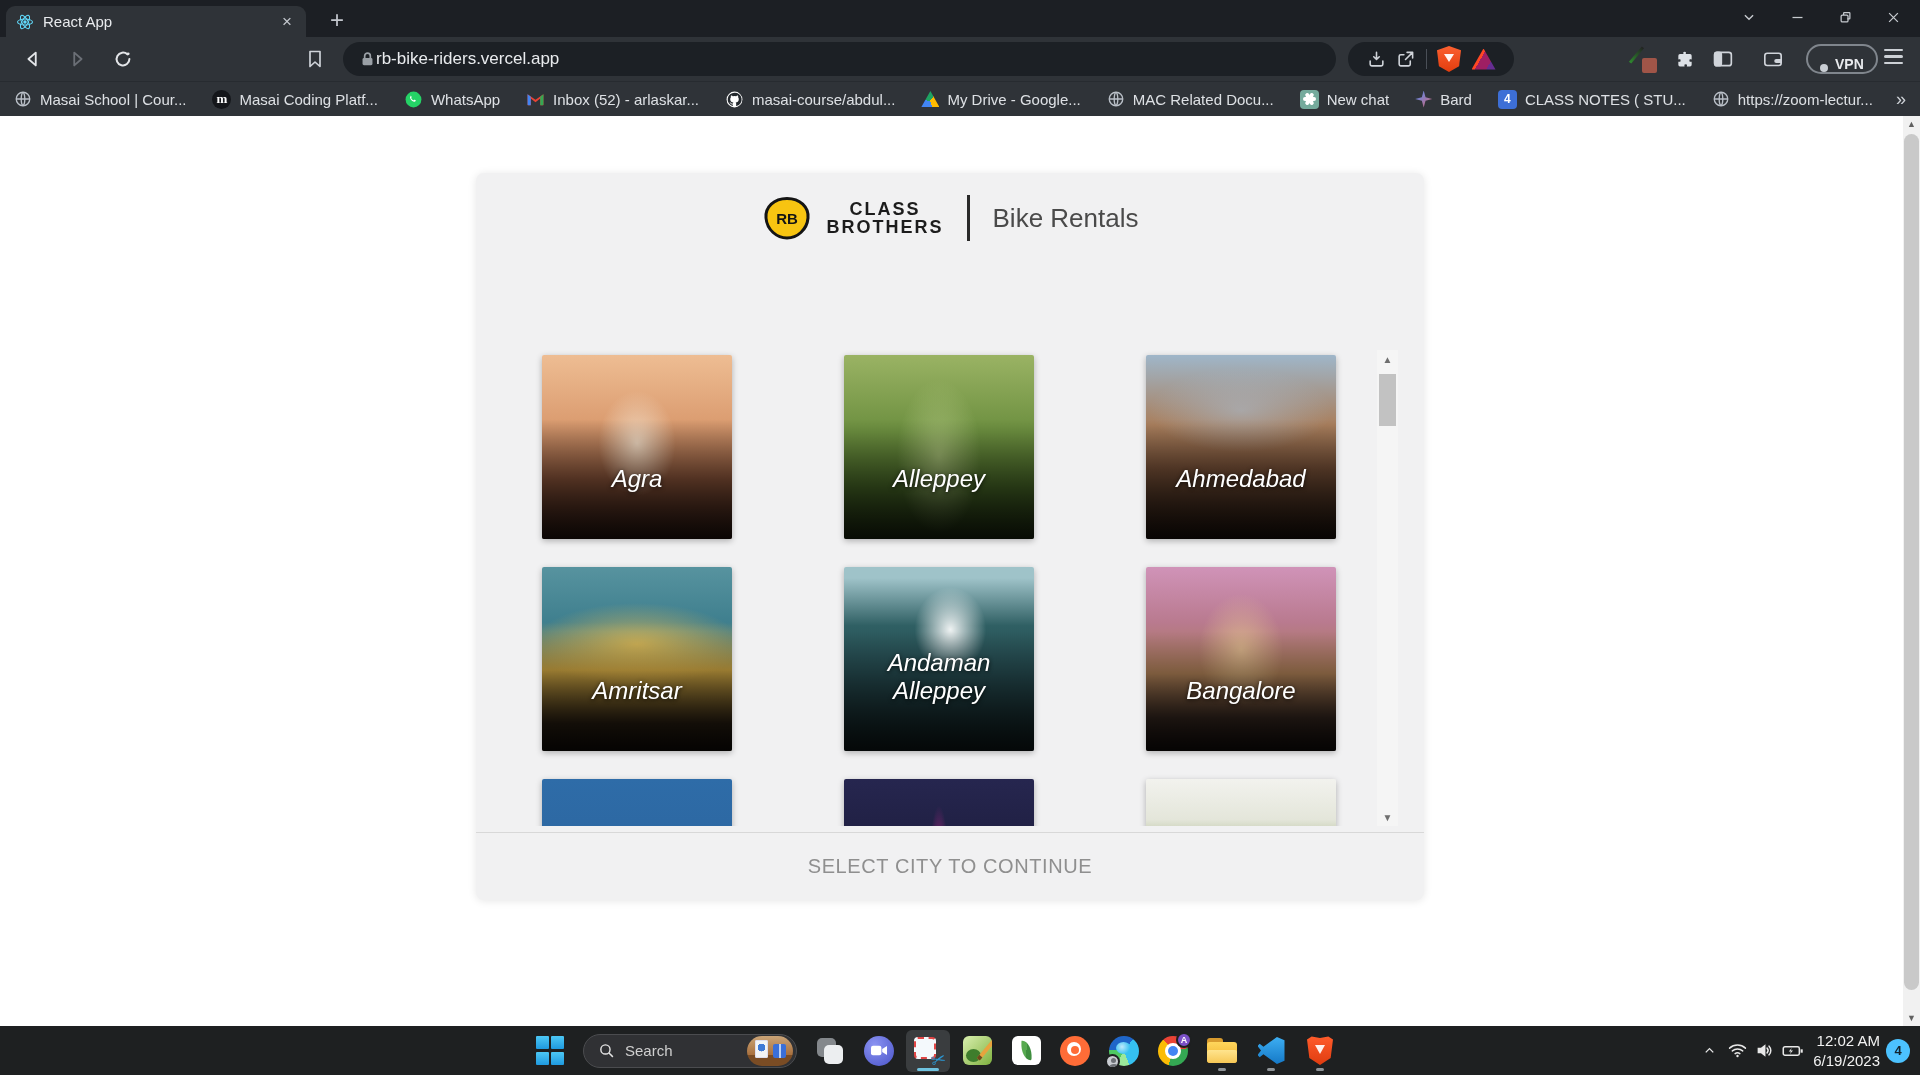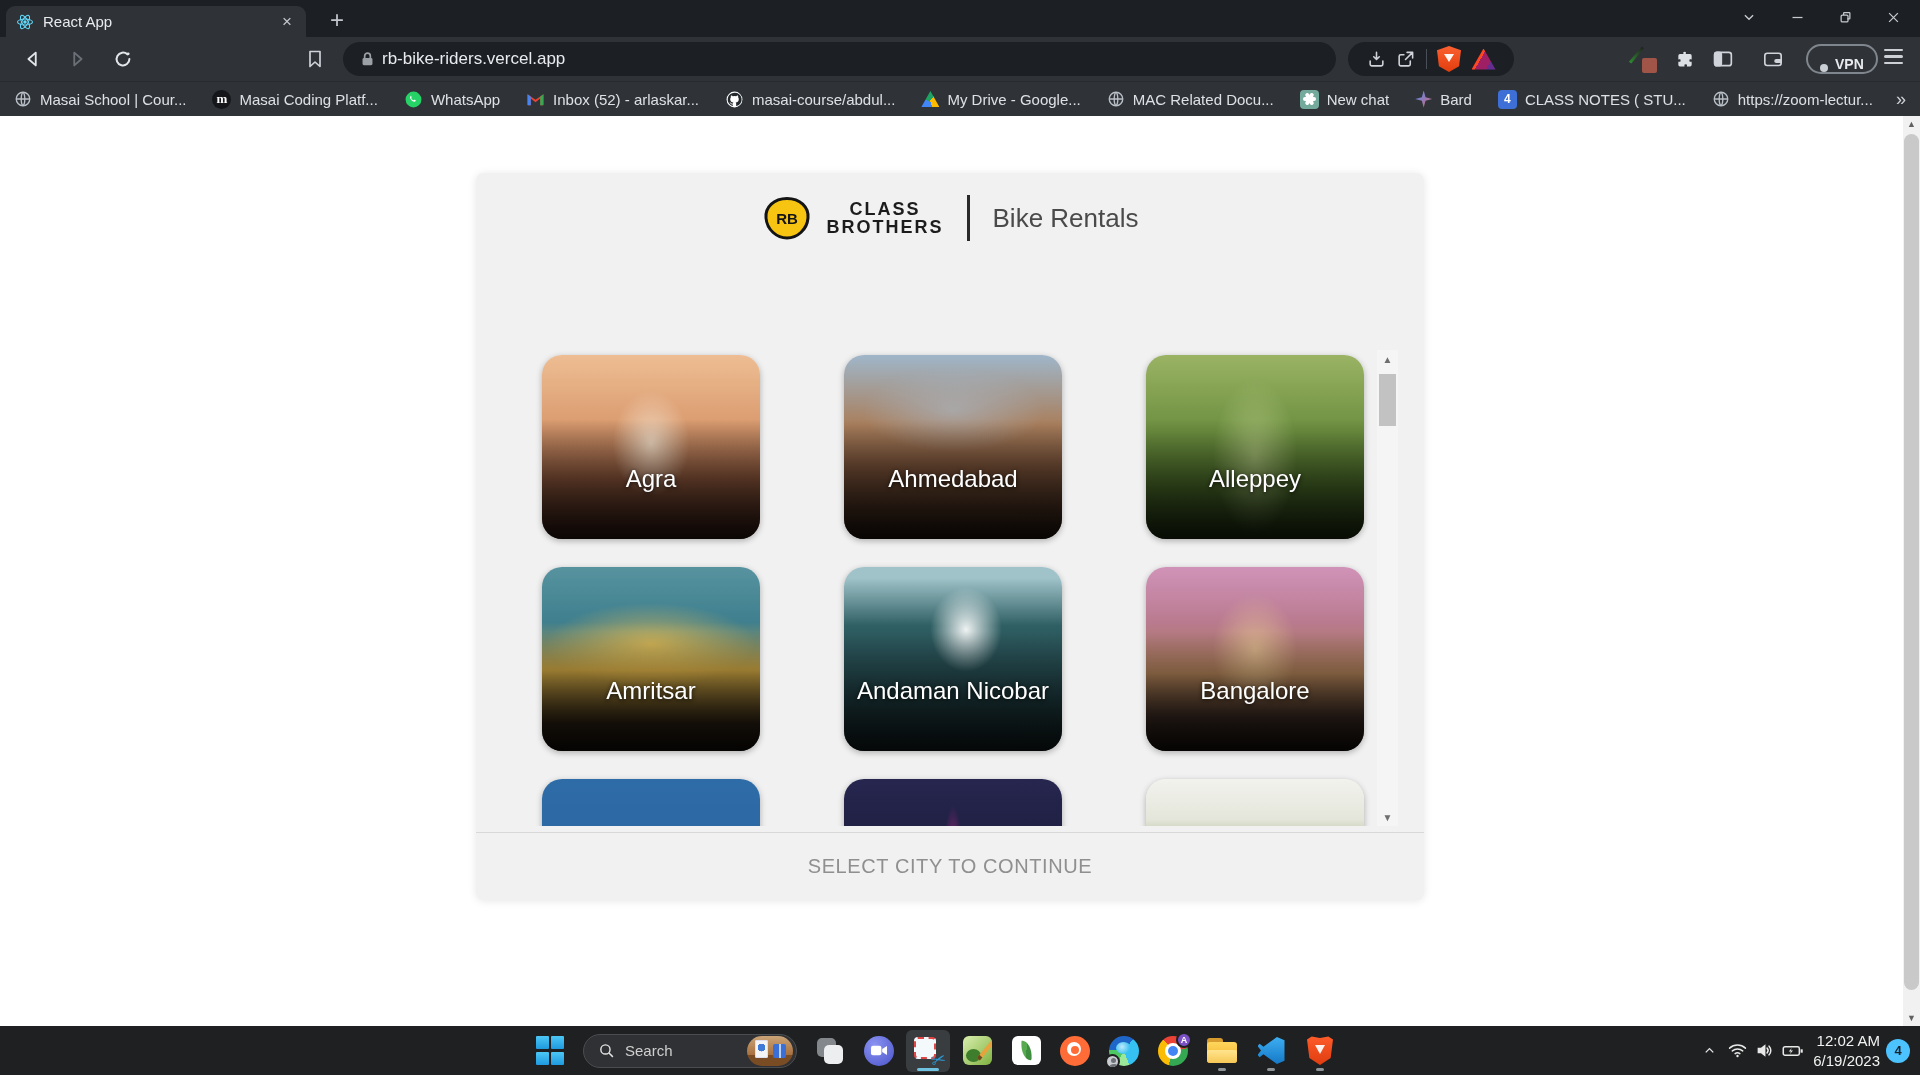--- a/index.html
+++ b/index.html
@@ -14,21 +14,21 @@
   .tab-title{flex:1;color:#e8eaed;font-size:15px;white-space:nowrap;overflow:hidden;}
   .tab-close{color:#c3c7cd;font-size:17px;line-height:1;padding:0 4px;cursor:default;}
   .newtab{position:absolute;left:322px;top:5px;color:#c3c7cd;font-size:24px;width:30px;height:30px;
     display:flex;align-items:center;justify-content:center;}
   .wincontrols{position:absolute;right:10px;top:2px;display:flex;align-items:center;gap:14px;color:#c6cacf;}
   .wc{width:34px;height:30px;display:flex;align-items:center;justify-content:center;font-size:15px;}
 
   .toolbar{position:absolute;top:37px;left:0;right:0;height:44px;background:#2f3338;}
   .navbtn{position:absolute;top:5px;width:34px;height:34px;display:flex;align-items:center;justify-content:center;}
   .urlpill{position:absolute;left:343px;top:5px;width:993px;height:34px;background:#1c2025;border-radius:17px;
-    display:flex;align-items:center;padding:0 16px;gap:6px;}
+    display:flex;align-items:center;padding:0 16px;gap:0;}
   .url{color:#e9ebee;font-size:17px;}
   .toolpill{position:absolute;left:1348px;top:5px;width:166px;height:34px;background:#1c2025;border-radius:17px;
     display:flex;align-items:center;justify-content:space-evenly;padding:0 8px;}
   .vdiv{width:1px;height:20px;background:#4a4f57;}
   .vpnpill{position:absolute;left:1806px;top:7px;height:30px;border:2px solid #80868d;border-radius:15px;
     display:flex;align-items:flex-end;gap:7px;padding:0 12px;color:#e8eaed;font-size:14px;font-weight:600;}
   .vpndot{width:8px;height:8px;border-radius:50%;background:#c9ced4;}
   .burger{position:absolute;left:1884px;top:12px;display:flex;flex-direction:column;gap:4px;}
   .burger i{display:block;width:19px;height:2.4px;background:#cdd1d6;border-radius:2px;}
 
@@ -64,22 +64,22 @@
   .branddiv{width:3px;height:46px;background:#2a2a2a;margin:0 8px;}
   .brandsub{font-size:26px;color:#4a4a4a;}
 
   .searchbox{position:absolute;left:25px;top:88px;width:896px;height:64px;background:#fff;border:1px solid #ececec;
     border-radius:4px;padding:0 20px 0 36px;font-size:20px;color:#333;outline:none;font-family:"Liberation Sans",sans-serif;}
   .searchbox::placeholder{color:#9b9b9b;}
 
   .cities{position:absolute;left:0;right:0;top:177px;height:476px;overflow:hidden;}
   .grid{position:absolute;left:66px;top:5px;display:grid;grid-template-columns:repeat(3,190px);
     column-gap:112px;row-gap:28px;}
-  .card{width:218px;height:184px;border-radius:20px;position:relative;overflow:hidden;
-    box-shadow:0 2px 6px rgba(0,0,0,0.28);}
+  .card{width:190px;height:184px;border-radius:2px;position:relative;overflow:hidden;
+    box-shadow:0 2px 6px rgba(0,0,0,0.28);font-style:italic;}
   .card::after{content:"";position:absolute;inset:0;background:linear-gradient(180deg,rgba(0,0,0,0) 35%,rgba(0,0,0,0.72) 100%);}
   .card-label{position:absolute;bottom:46px;left:0;right:0;text-align:center;color:#fff;font-size:24px;
     z-index:2;text-shadow:0 1px 4px rgba(0,0,0,0.8);}
   .bg-agra{background:
     radial-gradient(55px 75px at 50% 48%,rgba(242,222,200,0.9),rgba(242,222,200,0) 70%),
     linear-gradient(180deg,#eebd93 0%,#dc9e72 35%,#7d4c34 68%,#27140f 100%);}
   .bg-ahmedabad{background:
     radial-gradient(130px 60px at 50% 30%,rgba(170,190,210,0.55),rgba(170,190,210,0) 70%),
     linear-gradient(180deg,#9fb6c9 0%,#a97f5d 38%,#6e4a33 62%,#1d120c 100%);}
   .bg-alleppey{background:
@@ -424,31 +424,31 @@
         <span class="branddiv"></span>
         <span class="brandsub">Bike Rentals</span>
       </div>
 
 
       <div class="cities">
         <div class="grid">
           <div class="card bg-agra">
             <div class="card-label">Agra</div>
             </div>
+          <div class="card bg-alleppey">
+            <div class="card-label">Alleppey</div>
+            </div>
           <div class="card bg-ahmedabad">
             <div class="card-label">Ahmedabad</div>
             </div>
-          <div class="card bg-alleppey">
-            <div class="card-label">Alleppey</div>
-            </div>
           <div class="card bg-amritsar">
             <div class="card-label">Amritsar</div>
             </div>
           <div class="card bg-andaman">
-            <div class="card-label">Andaman Nicobar</div>
+            <div class="card-label">Andaman Alleppey</div>
             </div>
           <div class="card bg-bangalore">
             <div class="card-label">Bangalore</div>
             </div>
           <div class="card bg-sky">
             <div class="card-label"></div>
             </div>
           <div class="card bg-nighttower">
             <div class="card-label"></div>
             </div>

